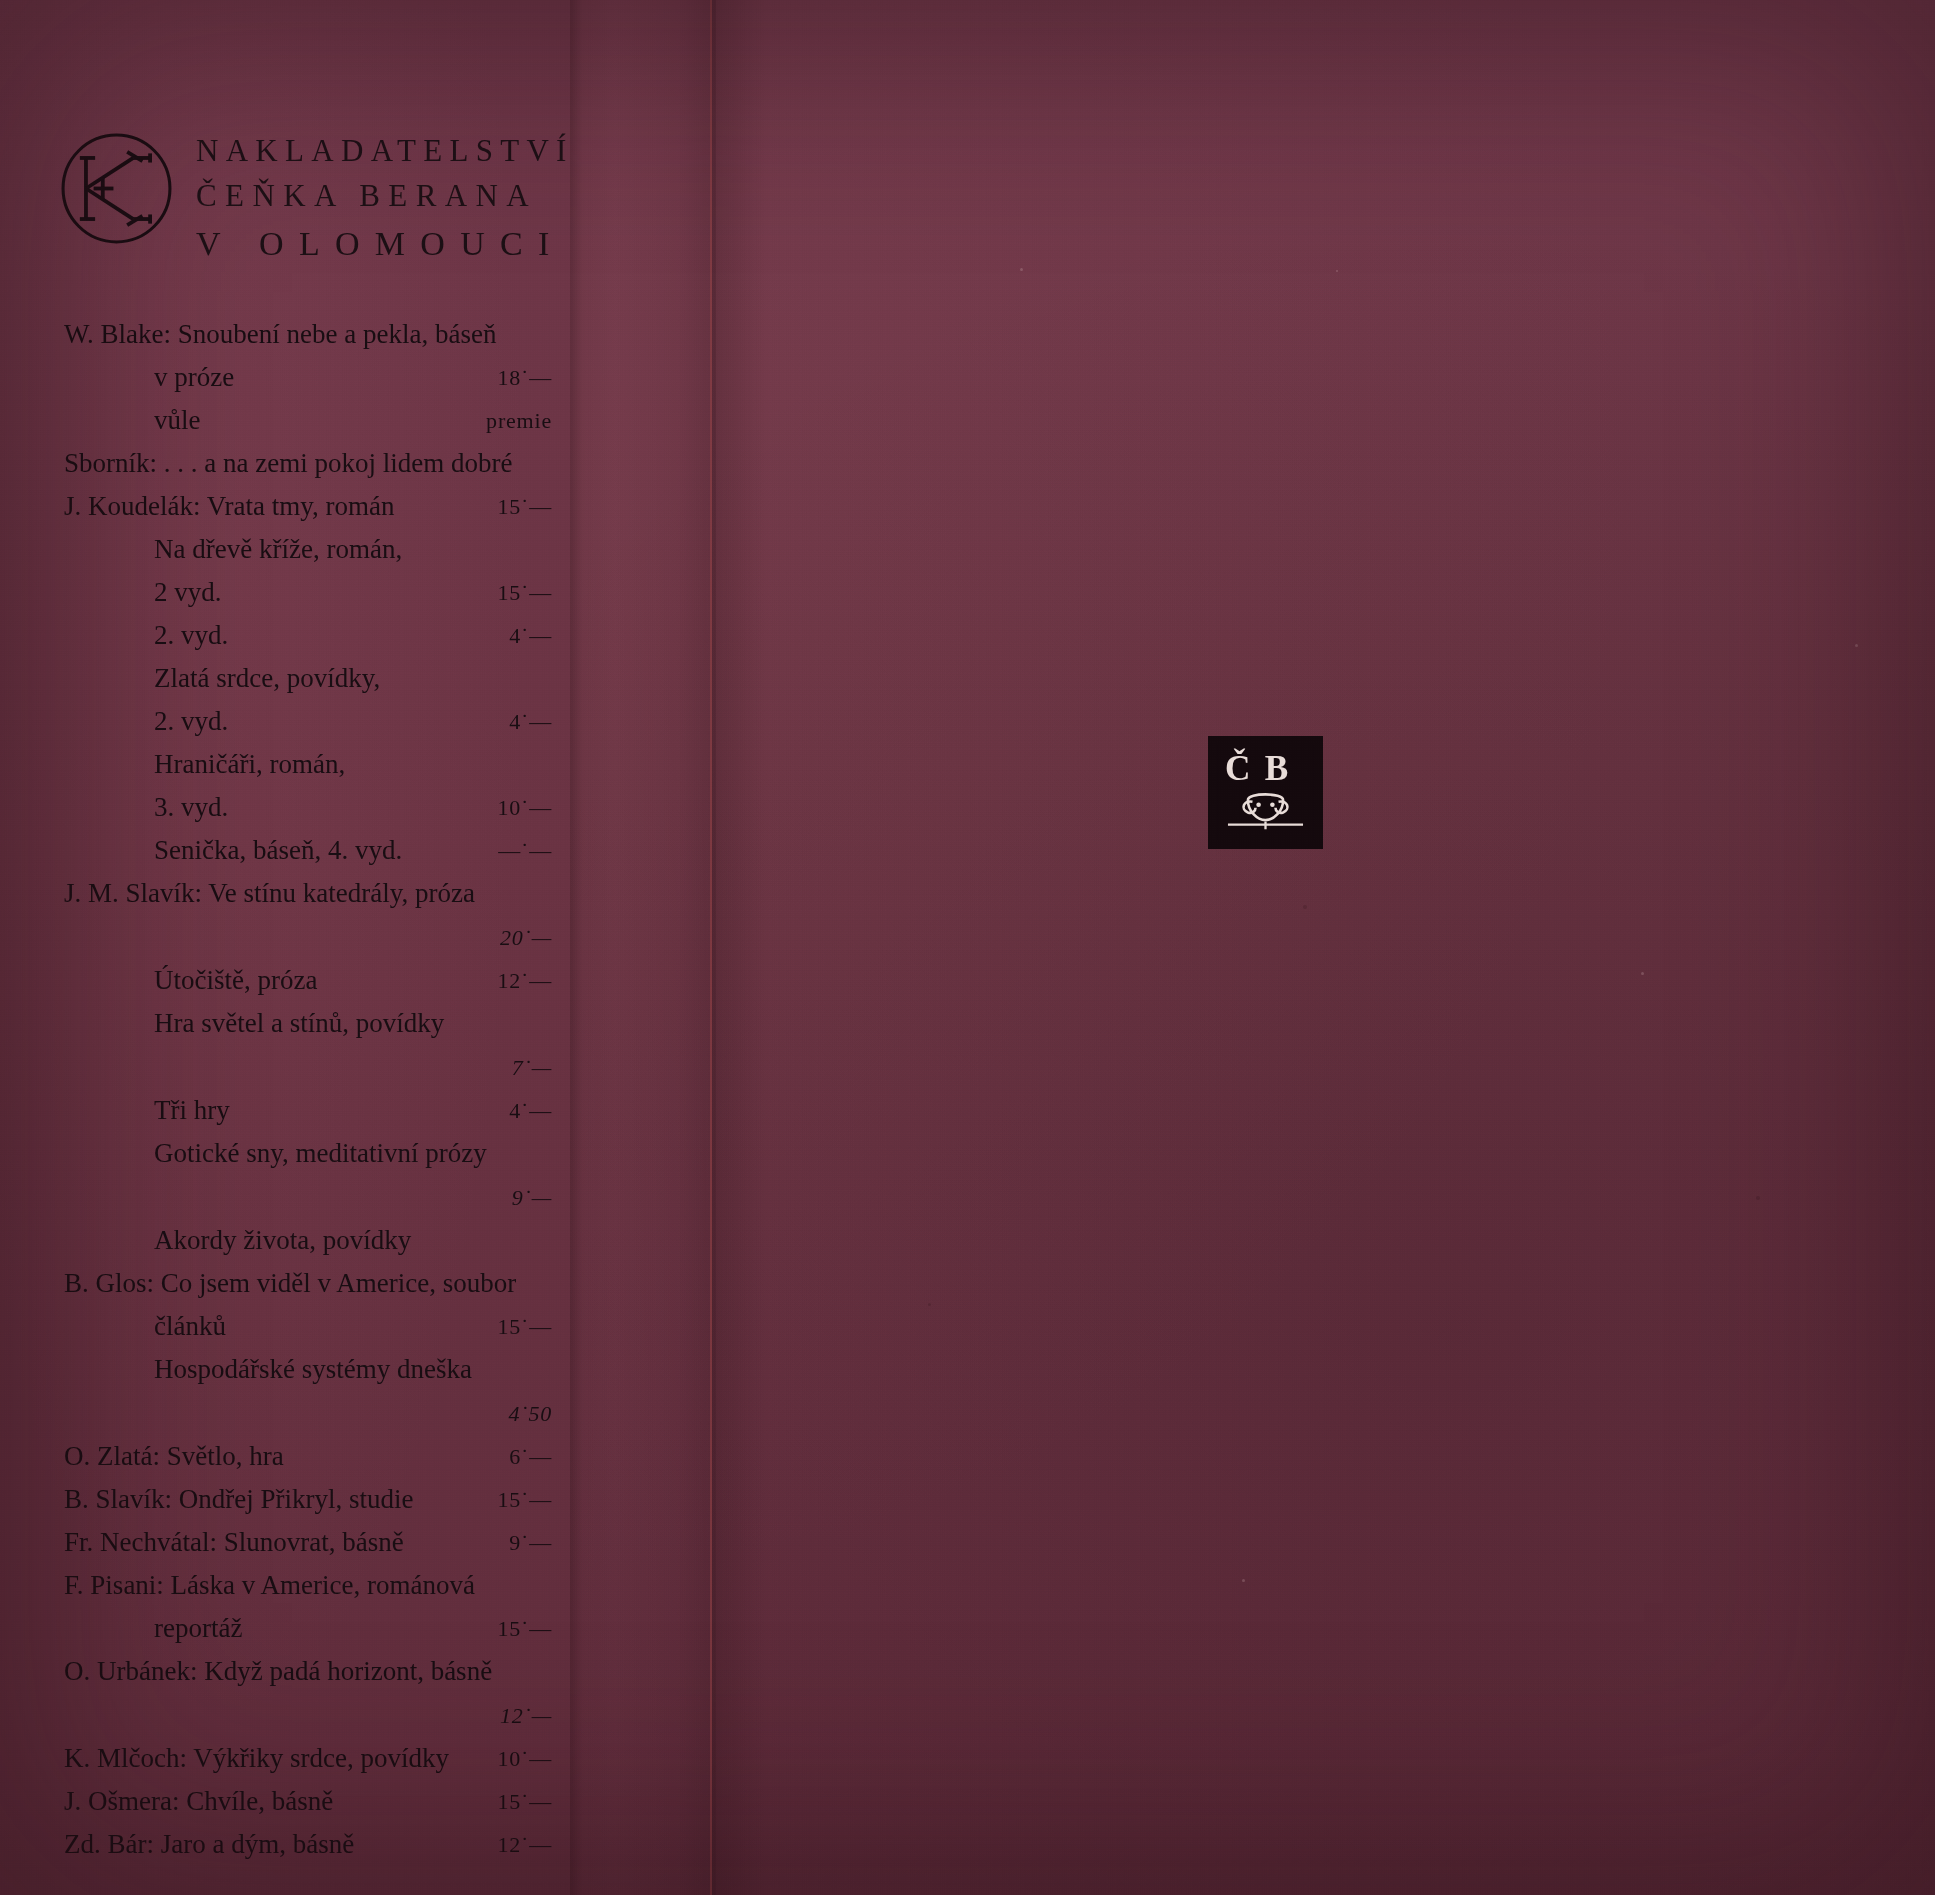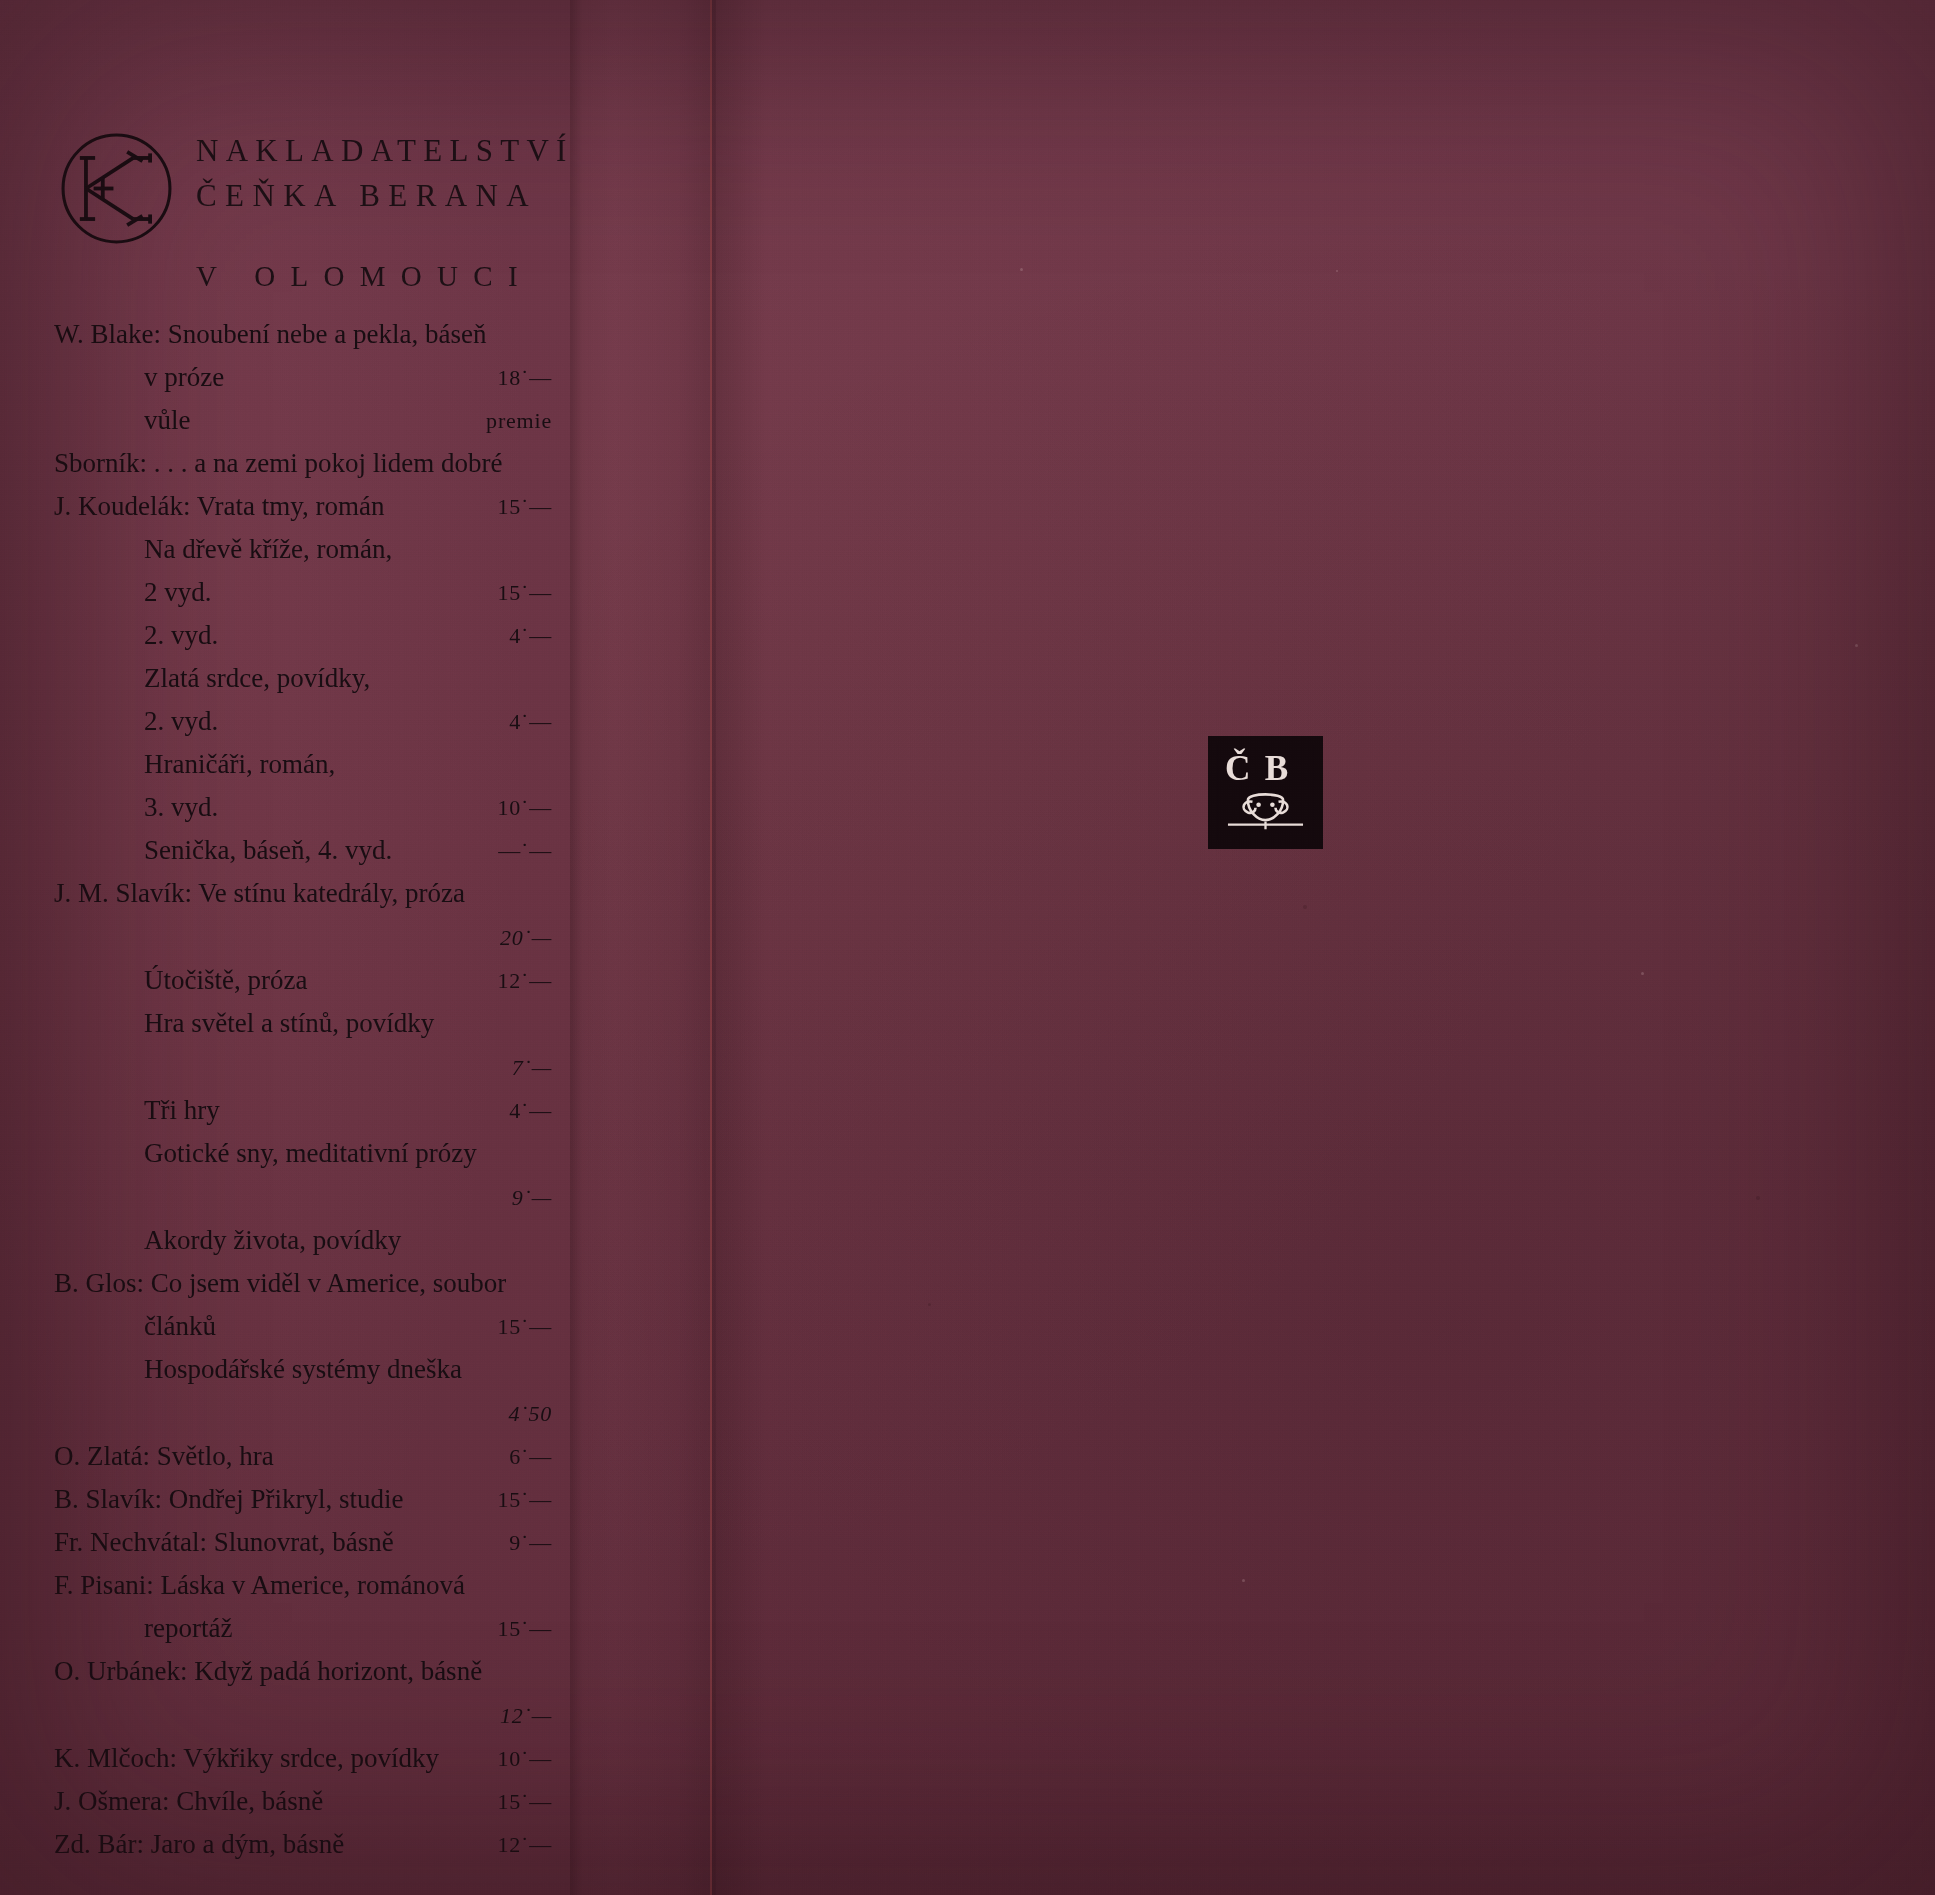--- a/index.html
+++ b/index.html
@@ -115,36 +115,37 @@
     font-family: "Liberation Serif", serif;
   }
   .pub-line {
     font-size: 31px;
     letter-spacing: 8px;
     line-height: 1.45;
     white-space: nowrap;
   }
   .pub-line.l1 { letter-spacing: 7.3px; }
   .pub-line.l2 { letter-spacing: 8.4px; }
-  .pub-line.l3 { letter-spacing: 15.3px; font-size: 29px; margin-top: 36px; }
+  .pub-line.l3 { letter-spacing: 15.3px; font-size: 34px; }
 
   
   .catalog {
     position: absolute;
     left: 54px;
     top: 313px;
     width: 498px;
     color: #180d12;
   }
   .cat-row {
     position: relative;
     min-height: 43px;
     font-size: 27px;
     line-height: 43px;
     white-space: nowrap;
+    margin-left: 10px;
   }
   .cat-row .txt {
     display: inline-block;
   }
   .cat-row.indent .txt {
     padding-left: 90px;
   }
   .cat-row .price {
     position: absolute;
     right: 0;

